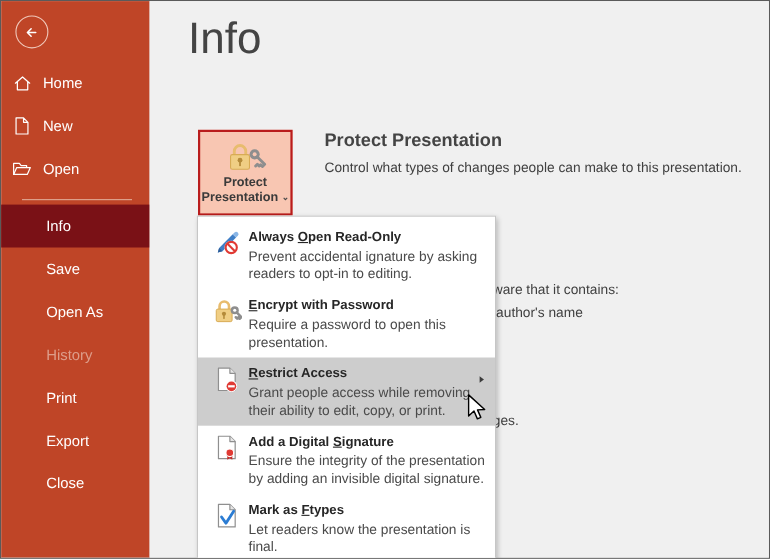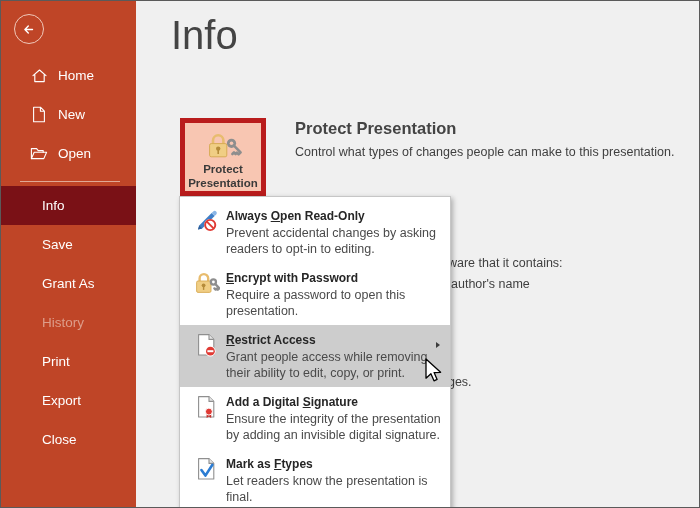--- a/index.html
+++ b/index.html
@@ -56,21 +56,20 @@
     width: 135px;
   }
   .nav-row {
     position: relative;
     height: 39px;
     display: flex;
     align-items: center;
     cursor: pointer;
     font-size: 13.5px;
     color: #ffffff;
-    margin-left: 19px;
   }
   .nav-row .ico {
     width: 38px;
     display: flex;
     align-items: center;
     justify-content: center;
     flex: none;
   }
   .nav-row .lbl { line-height: 1; }
 
@@ -123,21 +122,21 @@
   }
 
   
   #protect-btn {
     position: absolute;
     left: 44px;
     top: 117px;
     width: 86px;
     height: 78px;
     background: #f8c6b2;
-    border: 5px solid #b91c1c;
+    border: 2px solid #b91c1c;
     box-sizing: border-box;
     cursor: pointer;
     display: flex;
     flex-direction: column;
     align-items: center;
   }
   #protect-btn .big-ico {
     margin-top: 8px;
     height: 28px;
     display: flex;
@@ -301,21 +300,21 @@
     <div class="nav-sep"></div>
 
     <div class="nav-bottom">
       <div class="nav-item selected">
           <span>Info</span>
         </div>
       <div class="nav-item">
           <span>Save</span>
         </div>
       <div class="nav-item">
-          <span>Grant As</span>
+          <span>Open As</span>
         </div>
       <div class="nav-item disabled">
           <span>History</span>
         </div>
       <div class="nav-item">
           <span>Print</span>
         </div>
       <div class="nav-item">
           <span>Export</span>
         </div>
@@ -367,21 +366,21 @@
           <path d="M4 21.6 L5.2 17.4 L17.6 5 L20.6 8 L8.2 20.4 Z" fill="#3f7ec6"></path>
           <path d="M17.6 5 L20.6 8 L22.2 6.4 a2.1 2.1 0 0 0 -3 -3 Z" fill="#8ab6e6"></path>
           <path d="M4 21.6 L5.2 17.4 L8.2 20.4 Z" fill="#2f5f9a"></path>
           <circle cx="16.2" cy="17" r="6.1" fill="#ffffff"></circle>
           <circle cx="16.2" cy="17" r="5.1" fill="none" stroke="#e03a34" stroke-width="1.9"></circle>
           <line x1="12.6" y1="13.4" x2="19.8" y2="20.6" stroke="#e03a34" stroke-width="1.9"></line>
         </svg>
       </span>
       <span class="mi-body">
         <span class="mi-title"><span>Always </span><u>O</u><span>pen Read-Only</span></span>
-        <div class="mi-desc">Prevent accidental changes by asking readers to opt-in to editing.</div>
+        <div class="mi-desc">Prevent accidental ignature by asking readers to opt-in to editing.</div>
       </span>
     </div>
 
     <div class="menu-item">
       <span class="mi-ico">
         <svg width="26" height="26" viewBox="0 0 26 26" aria-hidden="true">
           <path d="M5.6 11.4 V8.4 a4.3 4.3 0 0 1 8.6 0 V11.4" stroke="#e8bc6e" stroke-width="2.4" fill="none"></path>
           <rect x="2.6" y="11" width="14.4" height="11.4" rx="1.4" fill="#f0ce84" stroke="#d8ab55" stroke-width="0.9"></rect>
           <circle cx="9.6" cy="15.3" r="1.9" fill="#b58b3a"></circle>
           <rect x="8.9" y="16.1" width="1.4" height="3.8" fill="#b58b3a"></rect>

